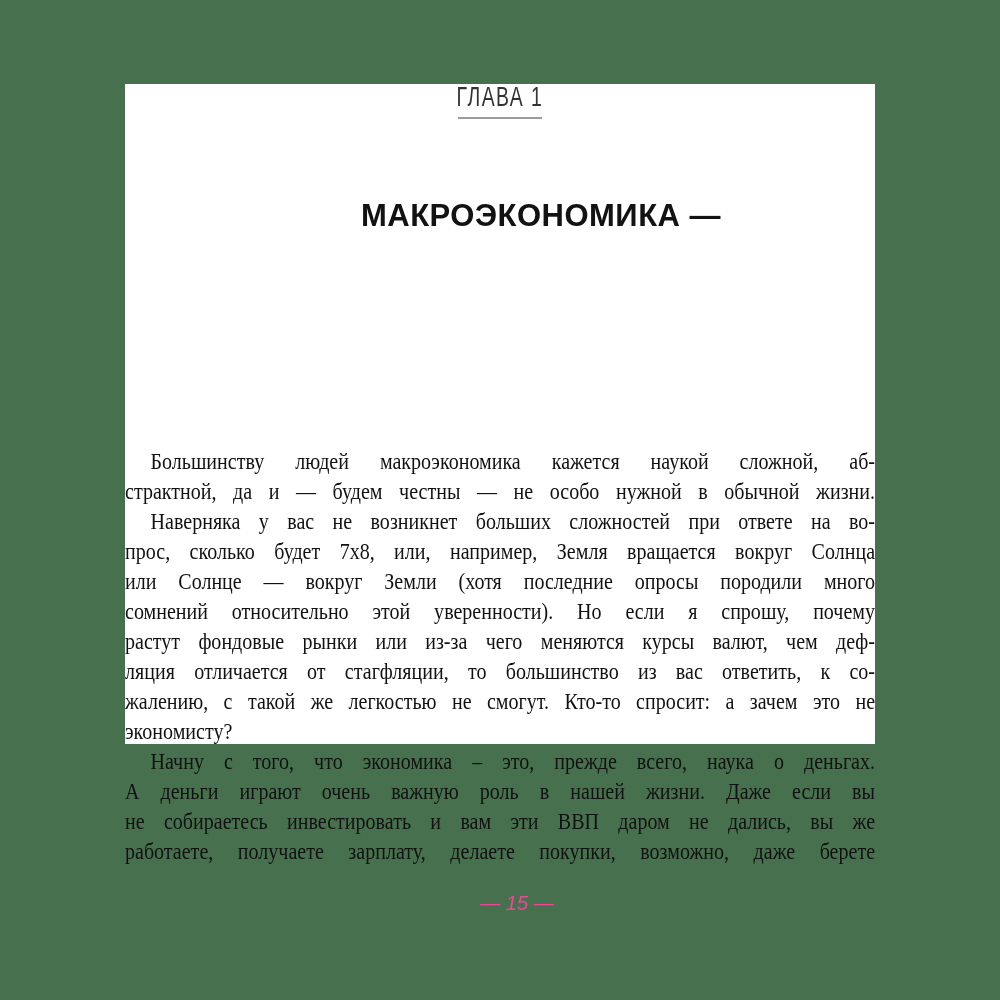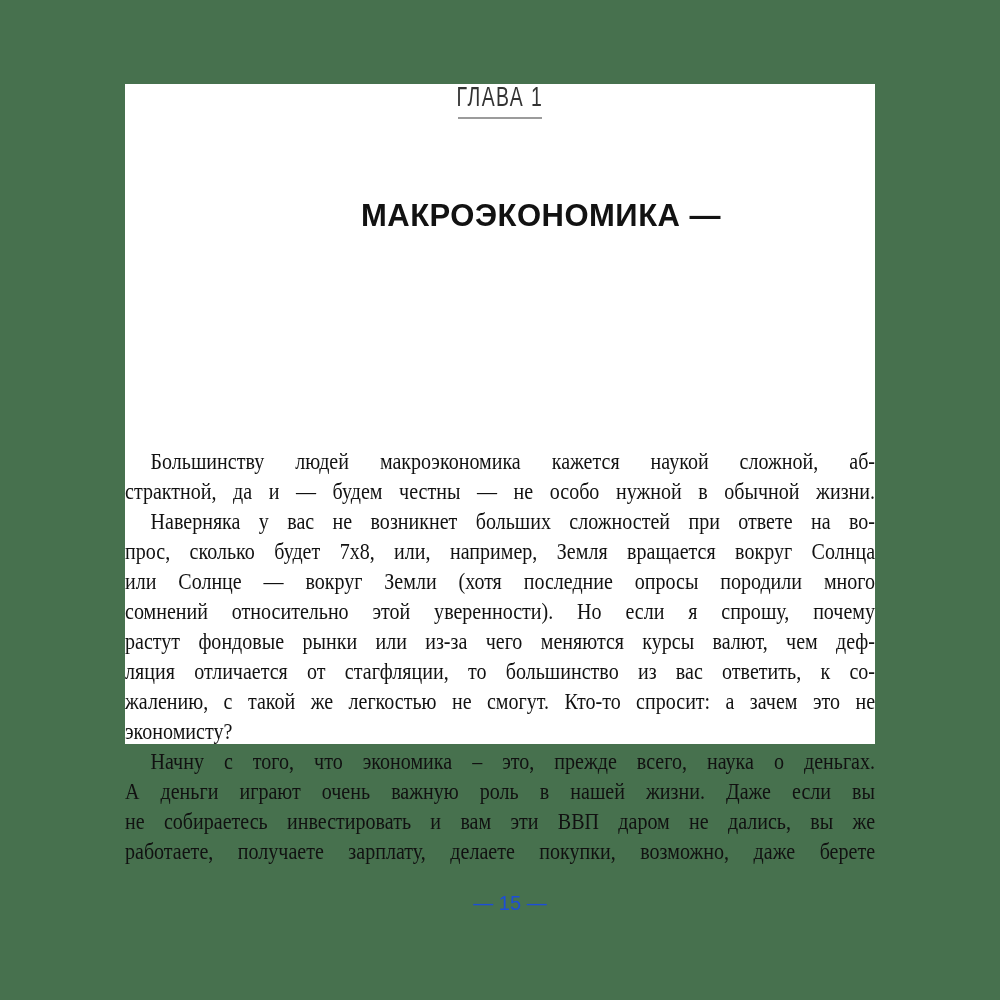--- a/index.html
+++ b/index.html
@@ -61,25 +61,26 @@
   }
   .line {
     text-align: justify;
     text-align-last: justify;
     white-space: nowrap;
   }
   .line.indent { text-indent: 30px; }
   .line.last { text-align-last: left; }
   .page-number {
     position: absolute;
-    top: 808px; left: 10px; width: 100%;
+    top: 808px; left: 17px; width: 100%;
     text-align: center;
     font-family: "Liberation Sans", sans-serif;
     font-size: 20px;
-    color: #1d4ed8;
+    color: #ec4899;
+    font-style: italic;
   }
 </style>
 </head>
 <body>
 
 <div class="paper">
   <div class="chapter-label">ГЛАВА 1</div>
   <div class="chapter-rule"></div>
 
   <div class="book-title">

